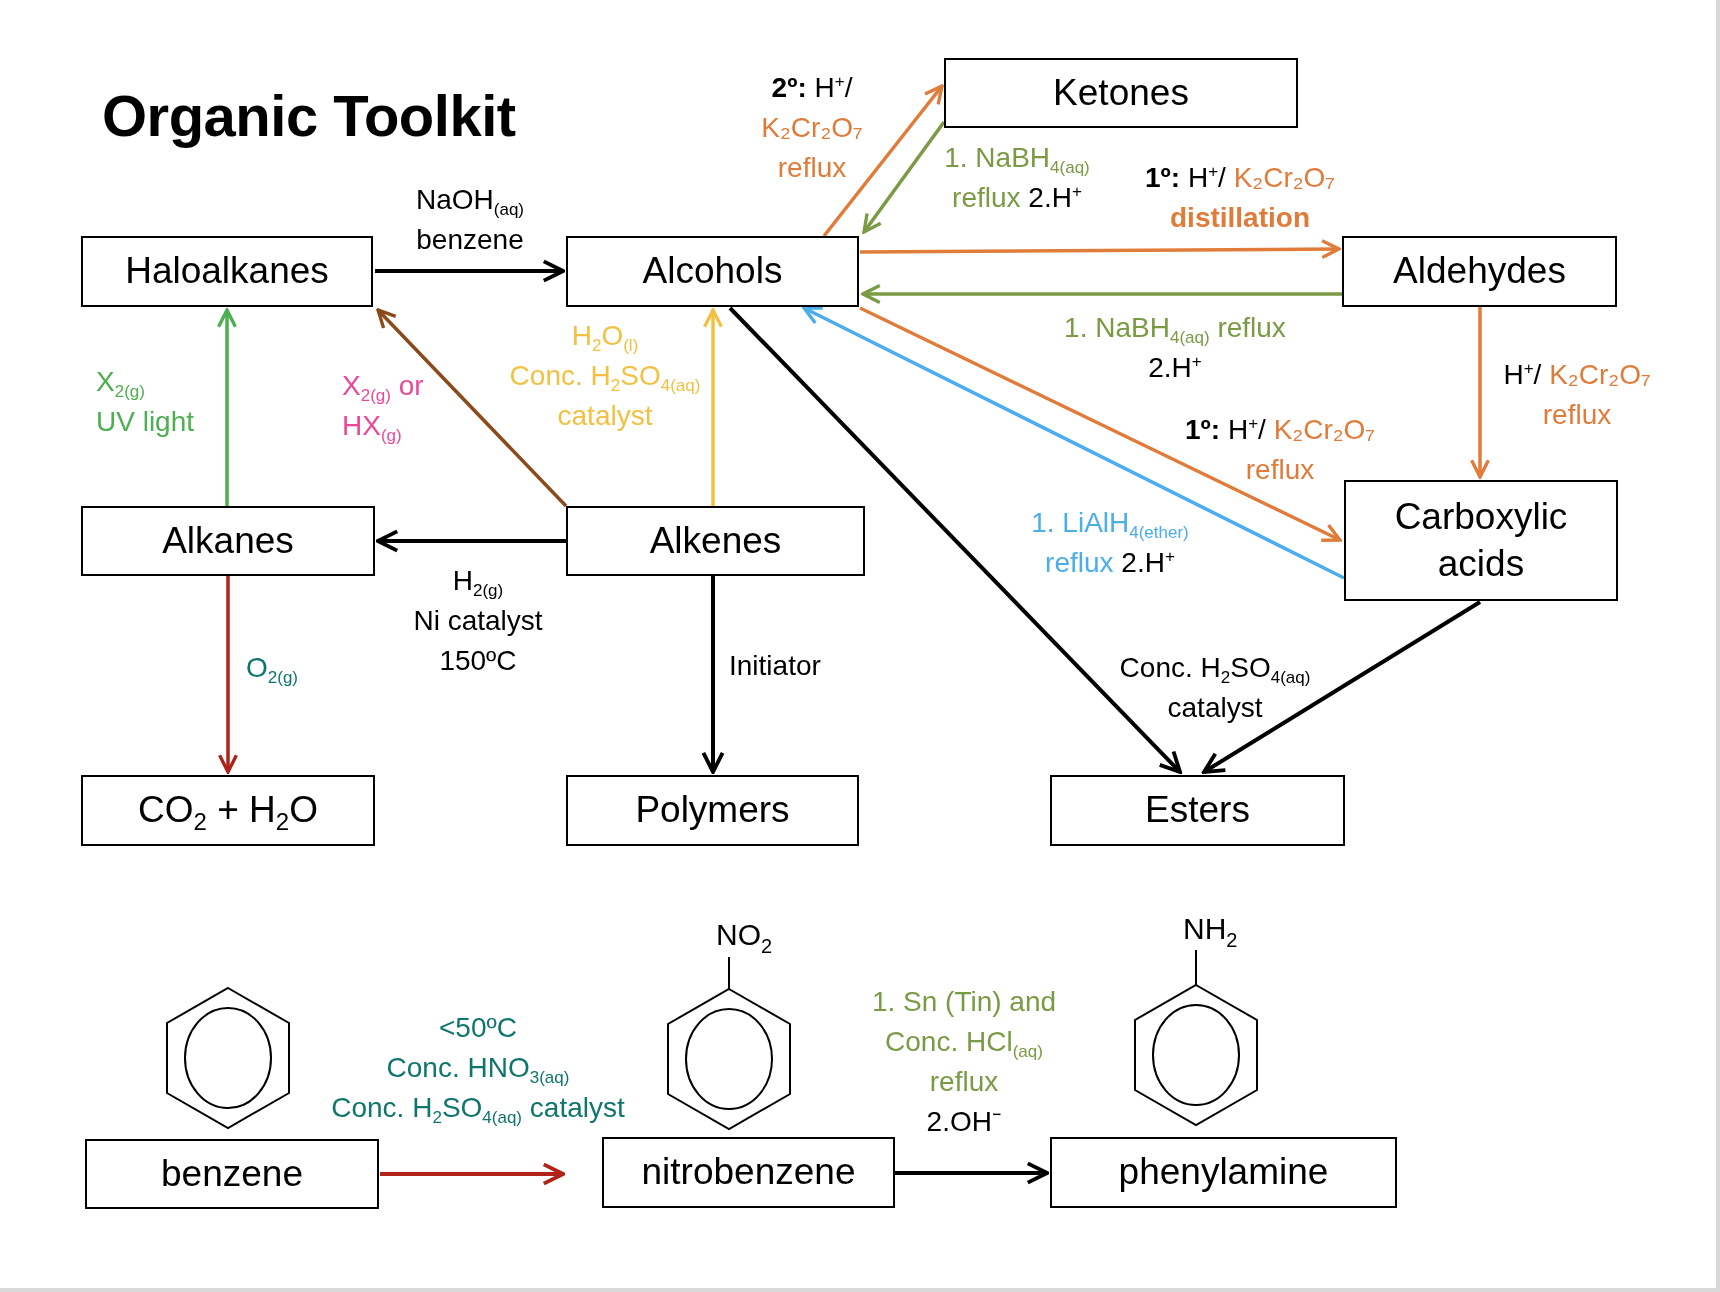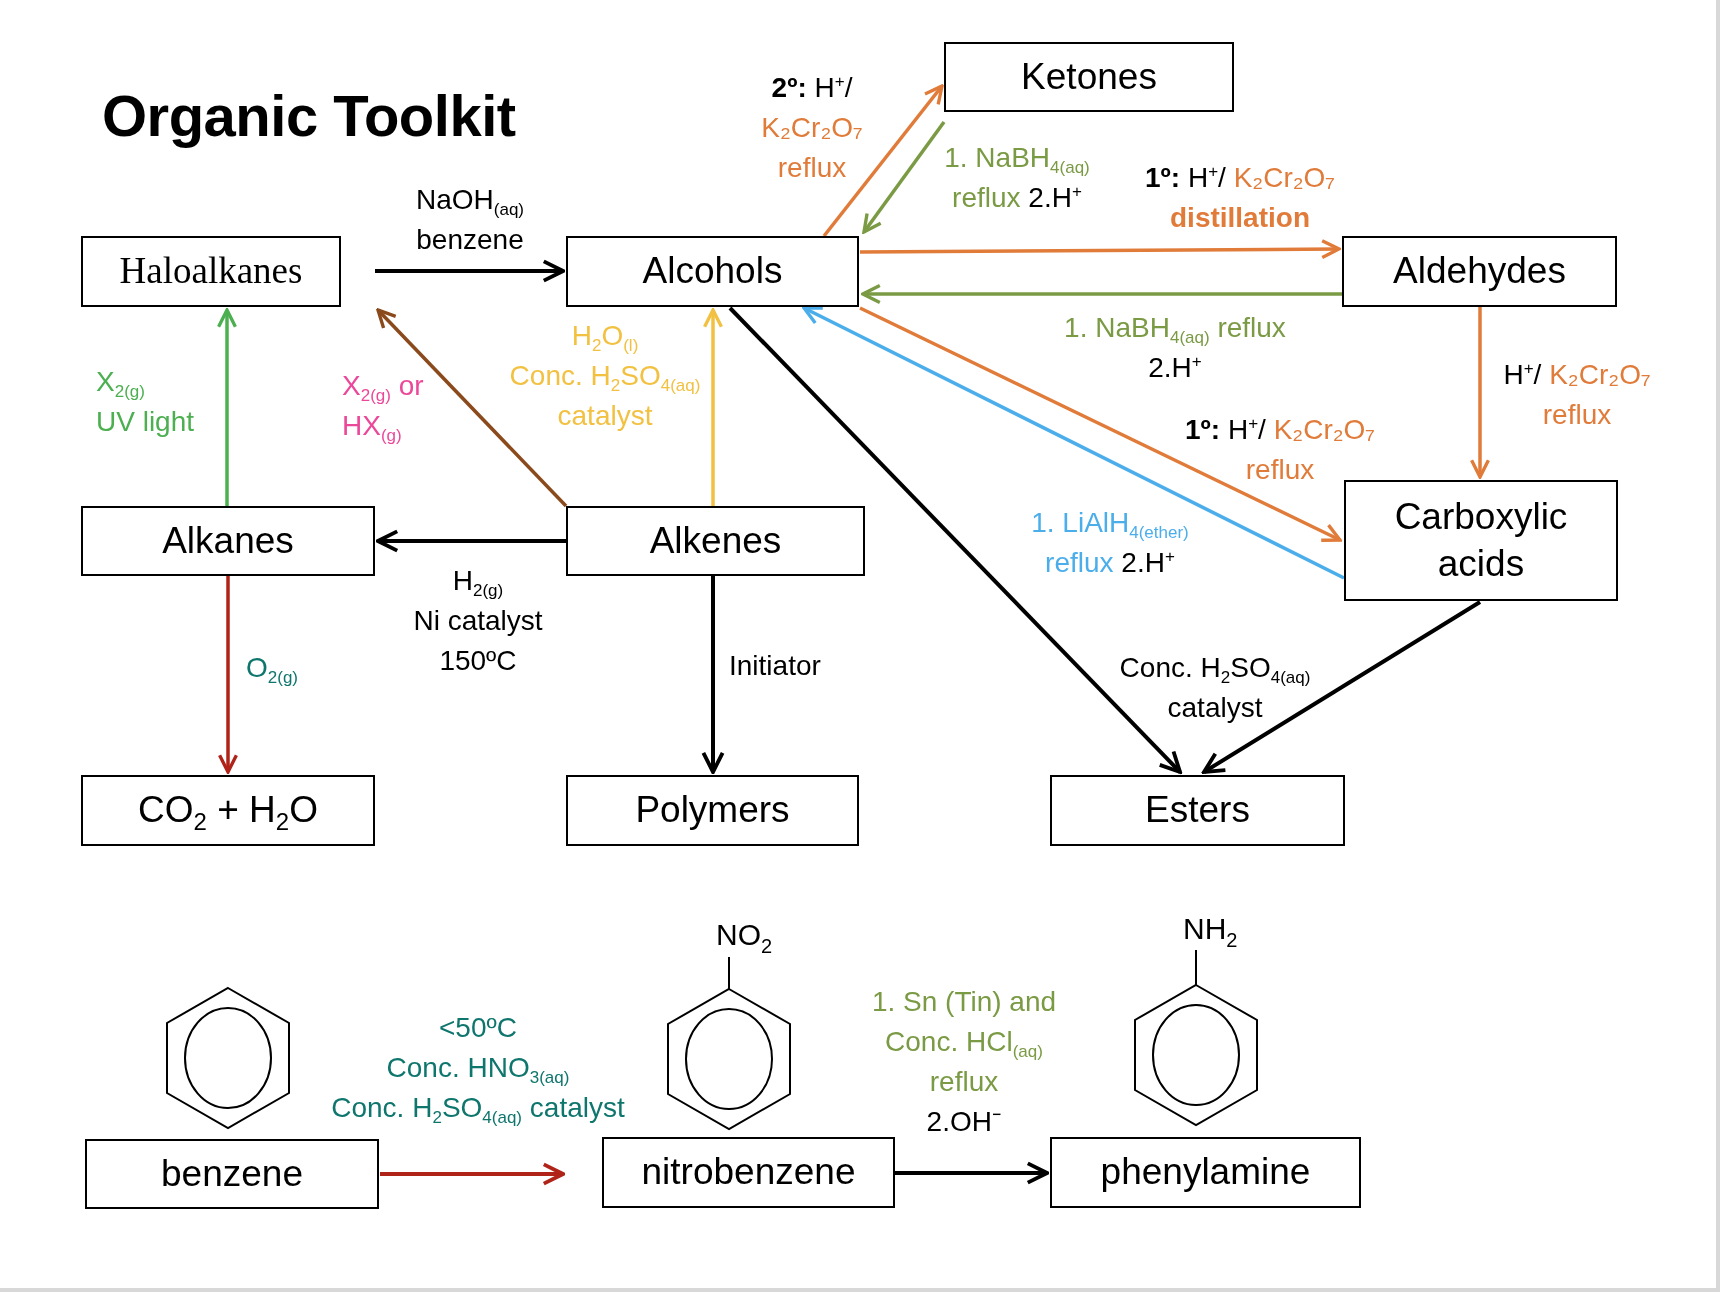--- a/index.html
+++ b/index.html
@@ -111,24 +111,24 @@
 
   <g fill="none" stroke="#000" stroke-width="2">
     <line x1="1196" y1="950" x2="1196" y2="985"></line>
     <polygon points="1196,985 1257,1020 1257,1090 1196,1125 1135,1090 1135,1020"></polygon>
     <ellipse cx="1196" cy="1055" rx="43" ry="50"></ellipse>
   </g>
 </svg>
 
 <div class="title">Organic Toolkit</div>
 
-<div class="box" style="left:944px;top:42px;width:290px;height:70px;">
+<div class="box" style="left:944px;top:58px;width:354px;height:70px;">
     <span>Ketones</span>
   </div>
-<div class="box" style="left:81px;top:236px;width:260px;height:71px;font-family:Liberation Serif, serif;">
+<div class="box" style="left:81px;top:236px;width:292px;height:71px;">
     <span>Haloalkanes</span>
   </div>
 <div class="box" style="left:566px;top:236px;width:293px;height:71px;">
     <span>Alcohols</span>
   </div>
 <div class="box" style="left:1342px;top:236px;width:275px;height:71px;">
     <span>Aldehydes</span>
   </div>
 <div class="box" style="left:81px;top:506px;width:294px;height:70px;">
     <span>Alkanes</span>
@@ -148,21 +148,21 @@
   </div>
 <div class="box" style="left:1050px;top:775px;width:295px;height:71px;">
     <span>Esters</span>
   </div>
 <div class="box" style="left:85px;top:1139px;width:294px;height:70px;">
     <span>benzene</span>
   </div>
 <div class="box" style="left:566px;top:1137px;width:293px;height:71px;margin-left:36px;">
     <span>nitrobenzene</span>
   </div>
-<div class="box" style="left:1050px;top:1137px;width:311px;height:71px;">
+<div class="box" style="left:1050px;top:1137px;width:347px;height:71px;">
     <span>phenylamine</span>
   </div>
 
 <div class="formula" style="left:716px;top:918px;"><span>NO</span><sub>2</sub></div>
 <div class="formula" style="left:1183px;top:912px;"><span>NH</span><sub>2</sub></div>
 
 <div class="lbl c-black" style="left:400px;top:180px;width:140px;">
   <div><span>NaOH</span><sub>(aq)</sub></div>
   <div>benzene</div>
 </div>

